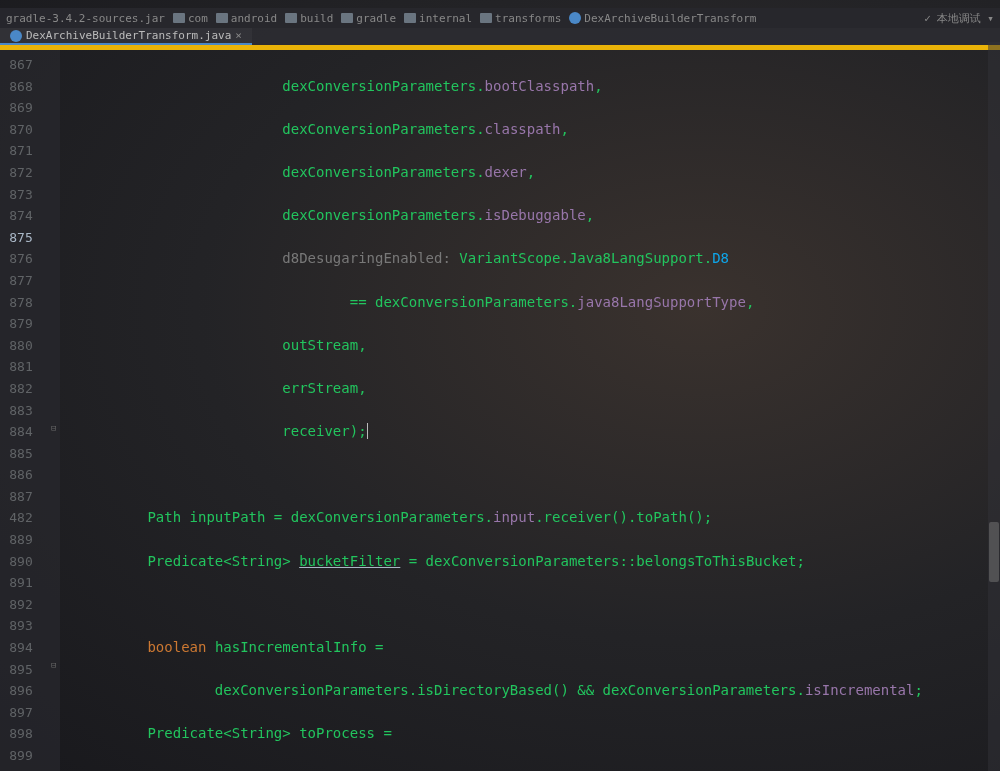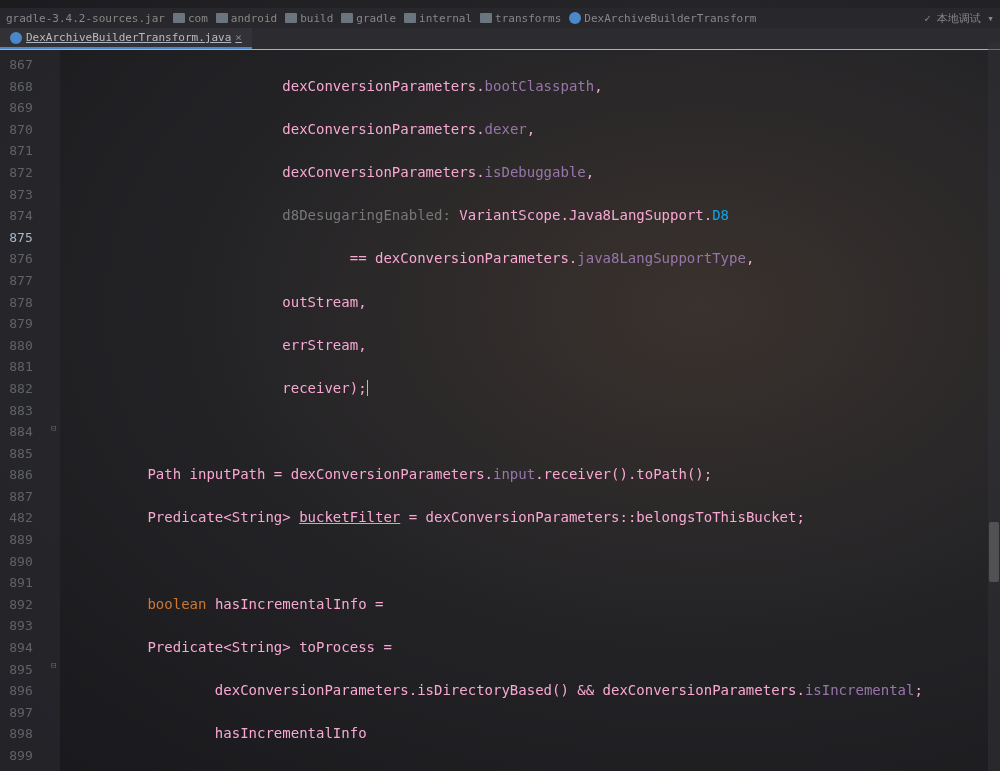--- a/index.html
+++ b/index.html
@@ -35,22 +35,21 @@
     .topbar-item { display: flex; align-items: center; gap: 3px; }
     .folder-icon { width: 12px; height: 10px; background: #6a7580; border-radius: 1px; }
     .topbar-right { margin-left: auto; color: #888; display:flex; gap:6px; align-items:center;}
     .tab-bar {
       position: relative;
       z-index: 2;
       height: 22px;
       background: rgba(45,45,50,0.85);
       display: flex;
       align-items: stretch;
-      border-bottom: 1px solid #eab308;
-      text-decoration: underline;
+      border-bottom: 5px solid #eab308;
     }
     .tab {
       display: flex;
       align-items: center;
       padding: 0 10px;
       font-size: 11px;
       color: #bbb;
       gap: 4px;
       border-bottom: 2px solid #4a88c7;
       background: rgba(55,55,60,0.6);
@@ -96,21 +95,21 @@
       line-height: 21.6px;
       white-space: pre;
       position: relative;
     }
     .ln { color: #606366; }
     .ln.active { color: #a9b7c6; }
     .kw { color: #cc7832; }
     .field { color: #9876aa; margin-top: 45px; }
     .hint { color: #787878; }
     .const { color: #0ea5e9; }
-    .tx { color: #f9a8d4; }
+    .tx { color: #22c55e; }
     .underline { text-decoration: underline; text-decoration-color: #a9b7c6; }
     .cursor { border-left: 1px solid #bbb; }
     .cl { display: block; height: 21.6px; }
     .scrollbar {
       position: absolute;
       right: 0;
       top: 42px;
       width: 12px;
       height: calc(771px - 42px);
       background: rgba(50,50,55,0.5);
@@ -214,34 +213,35 @@
     <div class="ln">899</div>
     <div class="ln">900</div>
 
     <div class="gutter-icons">
       <span class="fold-icon" style="top:368px">⊟</span>
       <span class="fold-icon" style="top:605px">⊟</span>
     </div>
   </div>
   <div class="code">
 <span class="cl">                        <span class="tx">dexConversionParameters.</span><span class="field">bootClasspath</span><span class="tx">,</span></span>
+<span class="cl">                        <span class="tx">dexConversionParameters.</span><span class="field">classpath</span><span class="tx">,</span></span>
 <span class="cl">                        <span class="tx">dexConversionParameters.</span><span class="field">dexer</span><span class="tx">,</span></span>
 <span class="cl">                        <span class="tx">dexConversionParameters.</span><span class="field">isDebuggable</span><span class="tx">,</span></span>
 <span class="cl">                        <span class="hint">d8DesugaringEnabled: </span><span class="tx">VariantScope.Java8LangSupport.</span><span class="const">D8</span></span>
 <span class="cl">                                <span class="tx">== dexConversionParameters.</span><span class="field">java8LangSupportType</span><span class="tx">,</span></span>
 <span class="cl">                        <span class="tx">outStream,</span></span>
 <span class="cl">                        <span class="tx">errStream,</span></span>
 <span class="cl">                        <span class="tx">receiver);</span><span class="cursor"></span></span>
 <span class="cl"></span>
 <span class="cl">        <span class="tx">Path inputPath = dexConversionParameters.</span><span class="field">input</span><span class="tx">.receiver().toPath();</span></span>
 <span class="cl">        <span class="tx">Predicate&lt;String&gt; </span><span class="tx underline">bucketFilter</span><span class="tx"> = dexConversionParameters::belongsToThisBucket;</span></span>
 <span class="cl"></span>
 <span class="cl">        <span class="kw">boolean</span><span class="tx"> hasIncrementalInfo =</span></span>
+<span class="cl">                <span class="tx">dexConversionParameters.isDirectoryBased() &amp;&amp; dexConversionParameters.</span><span class="field">isIncremental</span><span class="tx">;</span></span>
 <span class="cl">        <span class="tx">Predicate&lt;String&gt; toProcess =</span></span>
-<span class="cl">                <span class="tx">dexConversionParameters.isDirectoryBased() &amp;&amp; dexConversionParameters.</span><span class="field">isIncremental</span><span class="tx">;</span></span>
 <span class="cl">                <span class="tx">hasIncrementalInfo</span></span>
 
 
 
 
 
 
 
 
 

